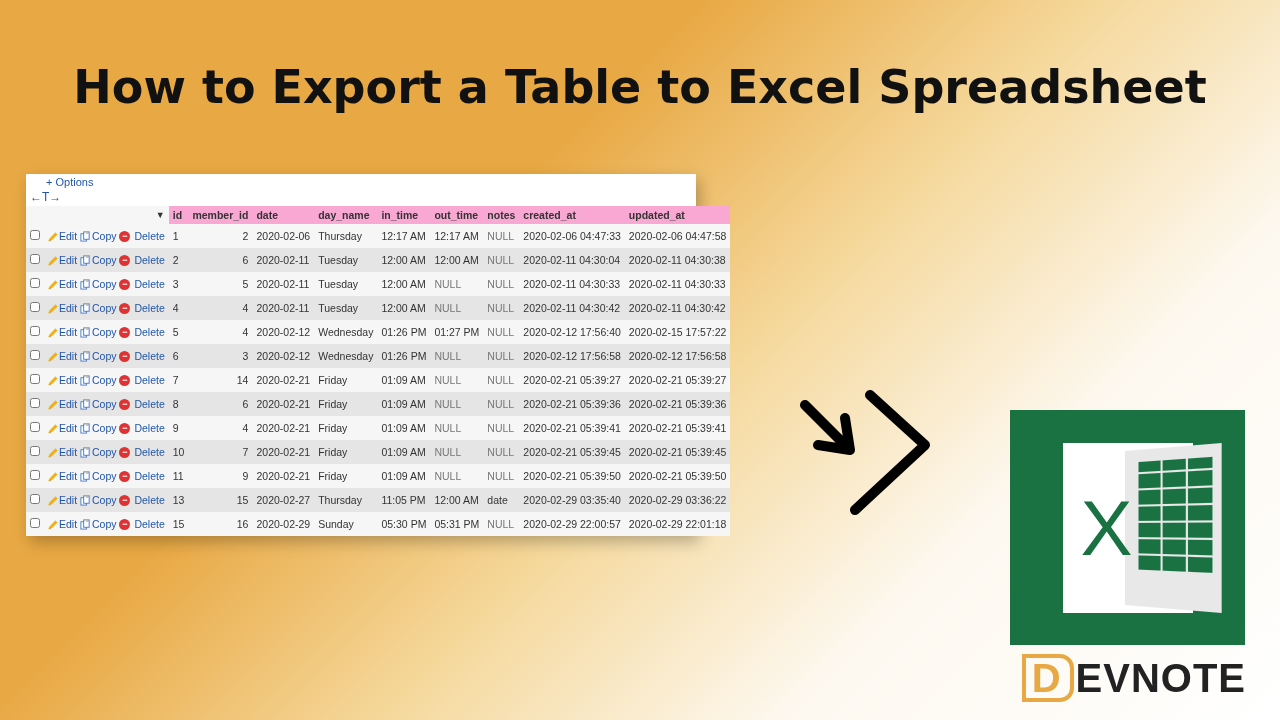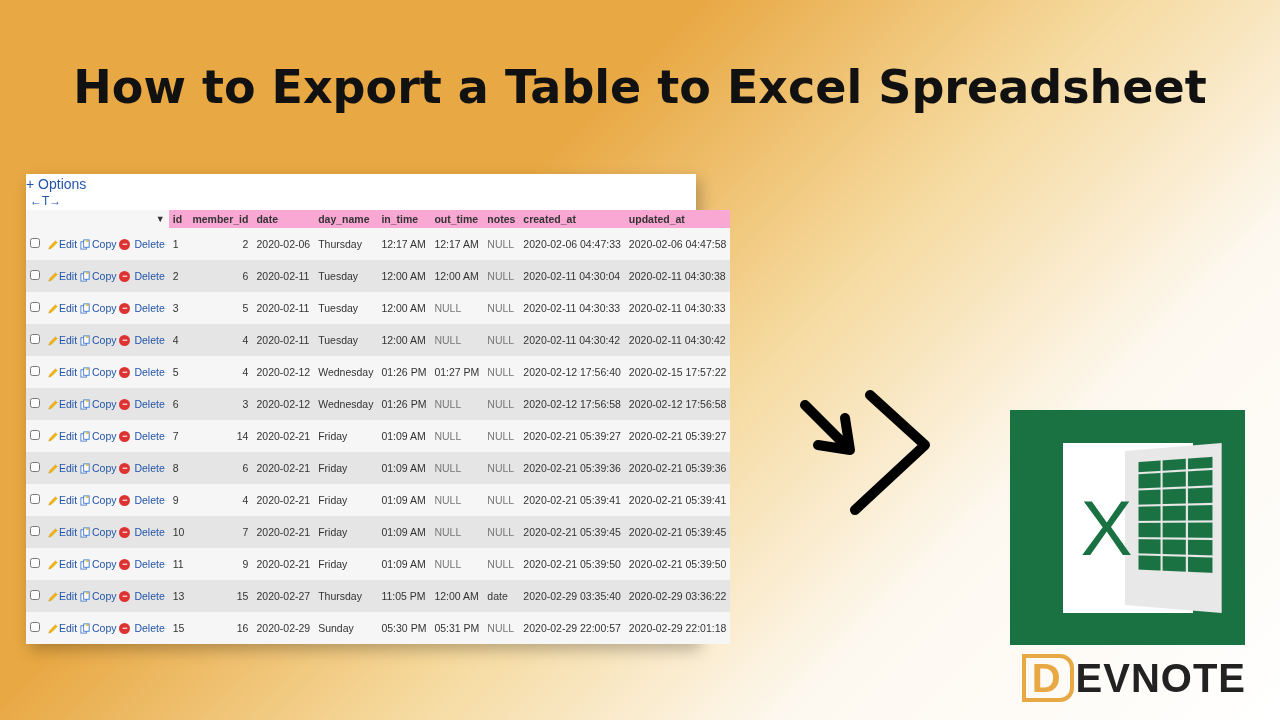--- a/index.html
+++ b/index.html
@@ -23,43 +23,43 @@
   position: absolute;
   left: 26px;
   top: 174px;
   width: 670px;
   background: #fff;
   box-shadow: 4px 6px 14px rgba(0,0,0,0.25);
   font-size: 11px;
 }
 .options-link {
   color: #2255aa;
-  font-size: 14px;
-  padding: 2px 0;
+  font-size: 11px;
+  padding: 2px 20px;
   cursor: pointer;
 }
 .sort-row {
   color: #2255aa;
   font-size: 12px;
   padding: 0 4px 2px;
 }
 table { width: 100%; border-collapse: collapse; table-layout: auto; }
 thead th {
   background: #f9a8d4;
   color: #333;
   font-weight: bold;
   text-align: left;
   padding: 3px 4px;
   font-size: 10.5px;
   white-space: nowrap;
 }
 thead th.action-col { width: 130px; background: #f6f6f6; }
 thead th.check-col { width: 14px; background: #f6f6f6; }
 thead th .sort-down { float: right; font-size: 9px; }
-tbody tr { height: 32px; }
+tbody tr { height: 24px; }
 tbody tr:nth-child(even) { background: #e5e5e5; }
 tbody tr:nth-child(odd) { background: #f6f6f6; }
 tbody td {
   padding: 3px 4px;
   font-size: 10.5px;
   color: #333;
   white-space: nowrap;
 }
 .chk { width: 10px; height: 10px; }
 .action-link { color: #2255aa; cursor: pointer; font-size: 10.5px; }

